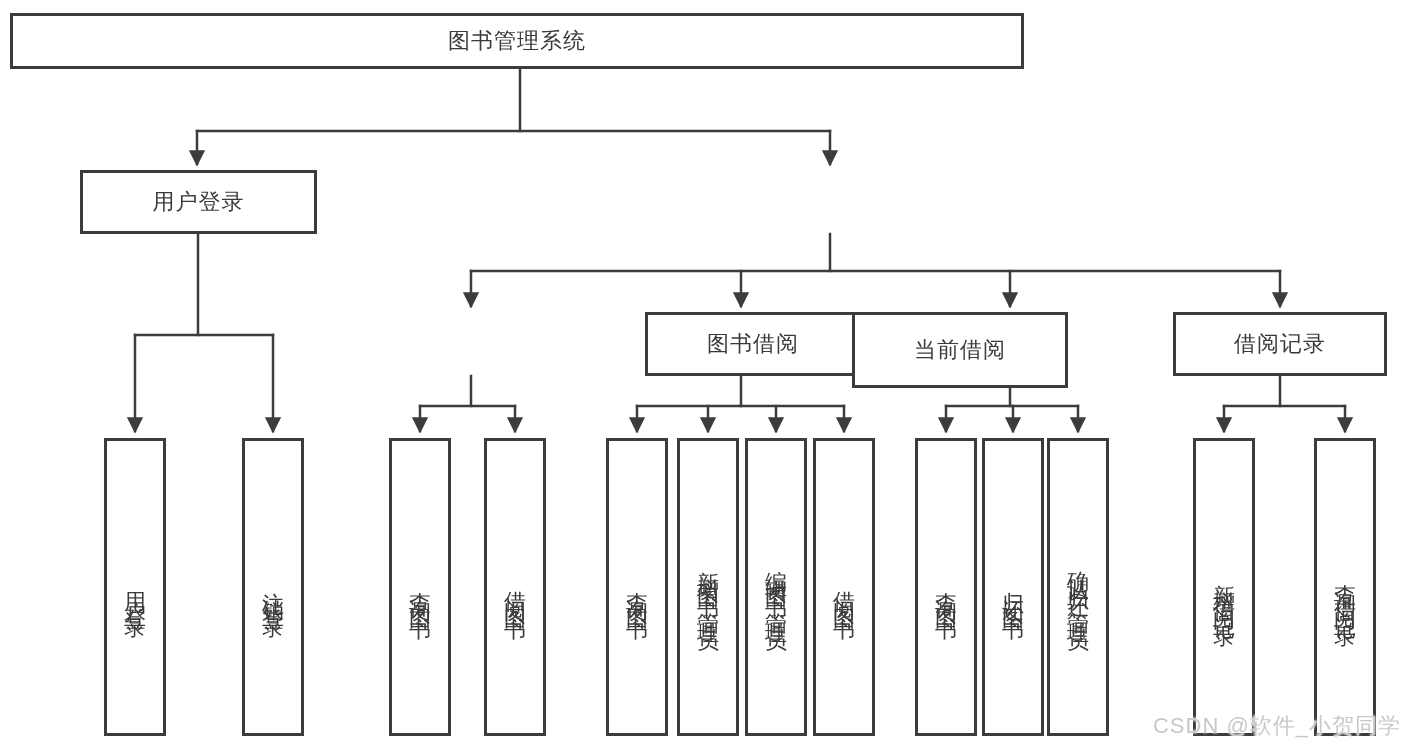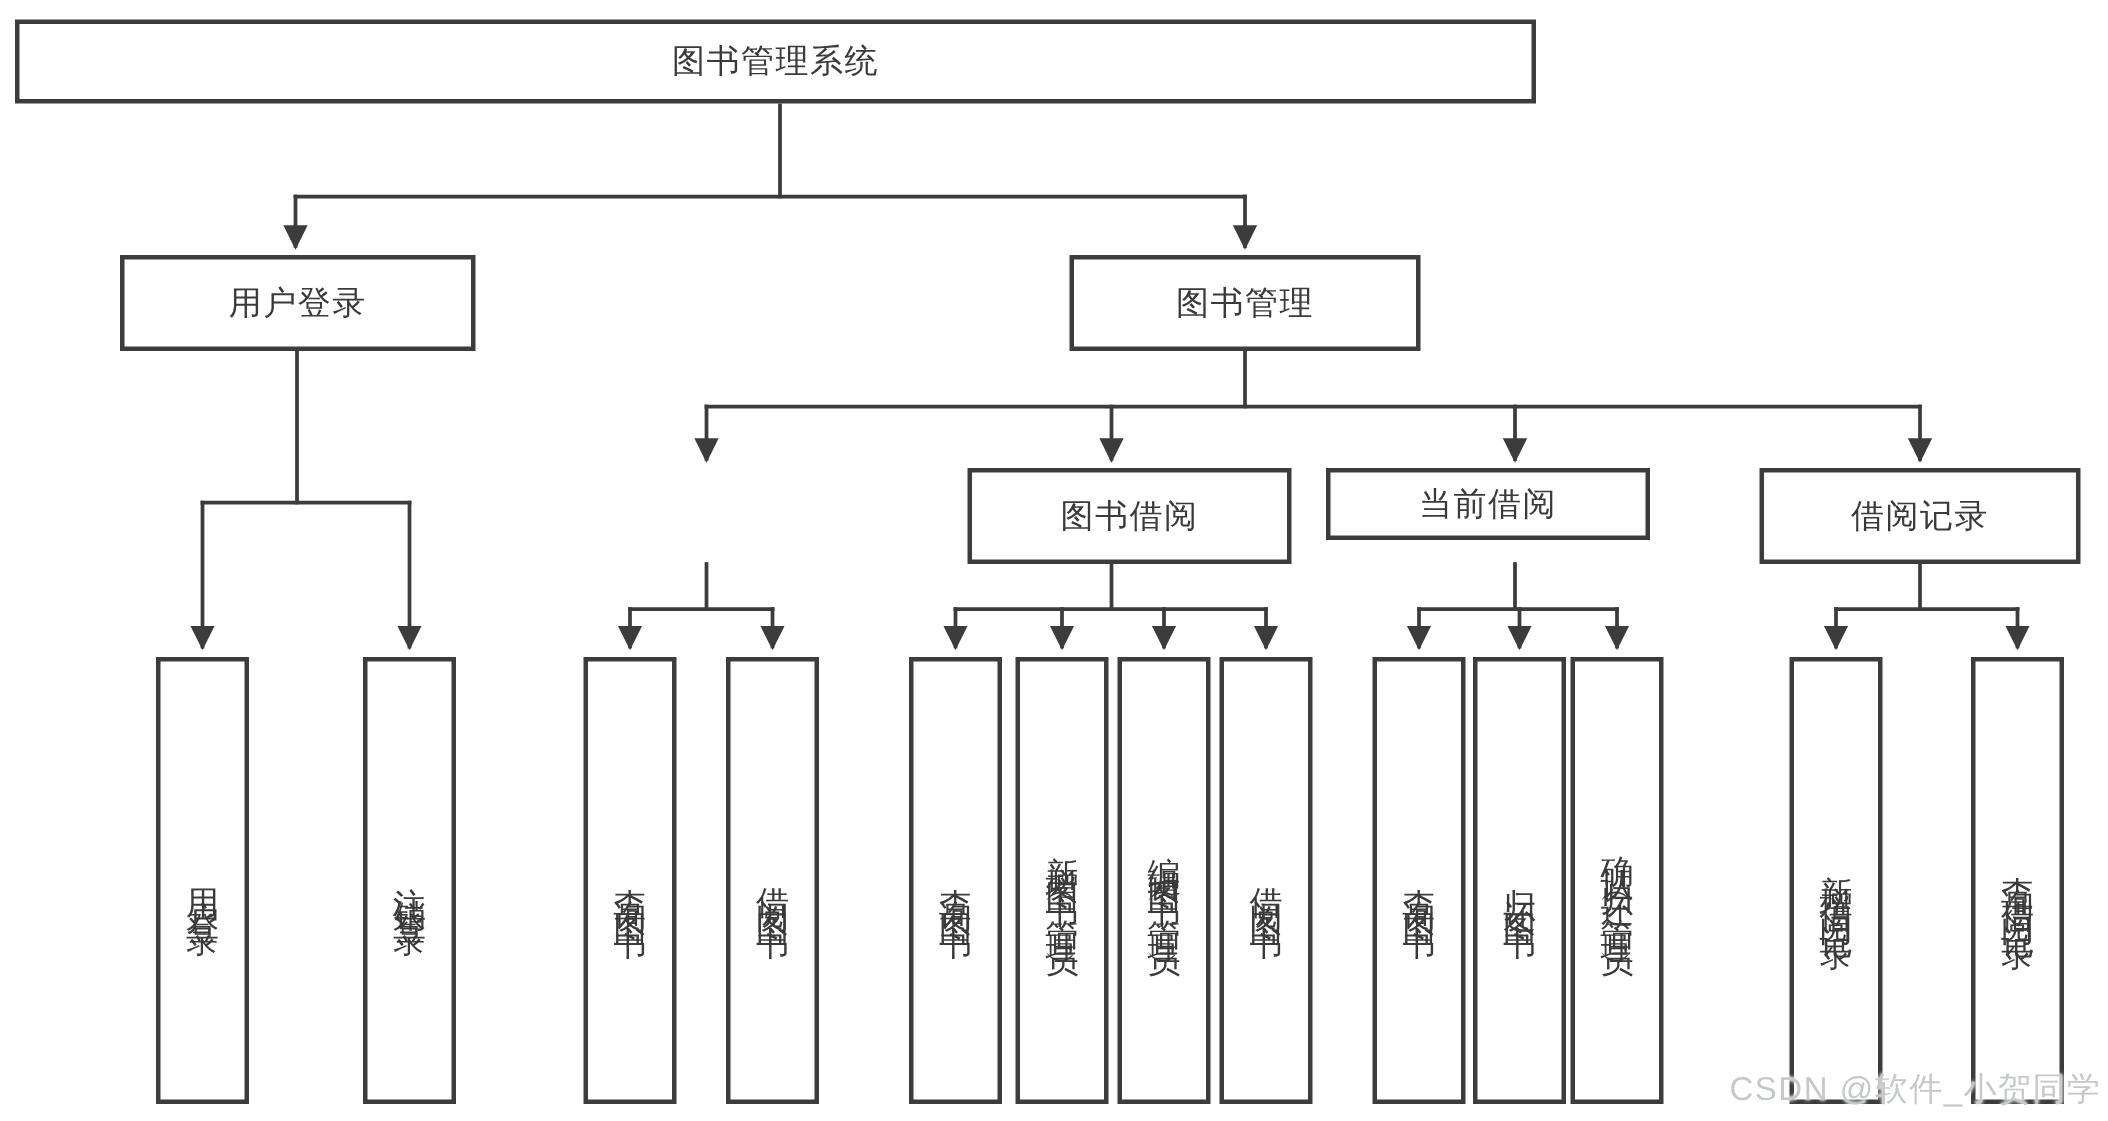--- a/index.html
+++ b/index.html
@@ -22,21 +22,21 @@
     font-size:22px; letter-spacing:8.5px; padding-top:8px; line-height:1;
     white-space:nowrap;
   }
 
   
   .root       { left:10px;  top:13px;  width:1014px; height:56px; }
   .n-user     { left:80px;  top:170px; width:237px;  height:64px; }
   .n-mgmt     { left:713px; top:170px; width:234px;  height:64px; }
   .n-newbooks { left:363px; top:312px; width:216px;  height:64px; }
   .n-borrow   { left:633px; top:312px; width:216px;  height:64px;margin-left:12px; }
-  .n-current  { left:884px; top:312px; width:216px;  height:48px; }
+  .n-current  { left:852px; top:312px; width:216px;  height:76px; }
   .n-records  { left:1173px;top:312px; width:214px;  height:64px; }
 
   
   .v-login      { left:104px; }
   .v-logout     { left:242px; }
   .v-nb-query   { left:389px; }
   .v-nb-borrow  { left:484px; }
   .v-bb-query   { left:606px; }
   .v-bb-add     { left:677px; }
   .v-bb-edit    { left:745px; }
@@ -108,23 +108,20 @@
     </g>
   </svg>
 
   <div class="hbox root">
     <span>图书管理系统</span>
   </div>
 
   <div class="hbox n-user">
     <span>用户登录</span>
   </div>
-  <div class="hbox n-mgmt">
-    <span>图书管理</span>
-  </div>
 
   <div class="hbox n-borrow">
     <span>图书借阅</span>
   </div>
   <div class="hbox n-current">
     <span>当前借阅</span>
   </div>
   <div class="hbox n-records">
     <span>借阅记录</span>
   </div>

